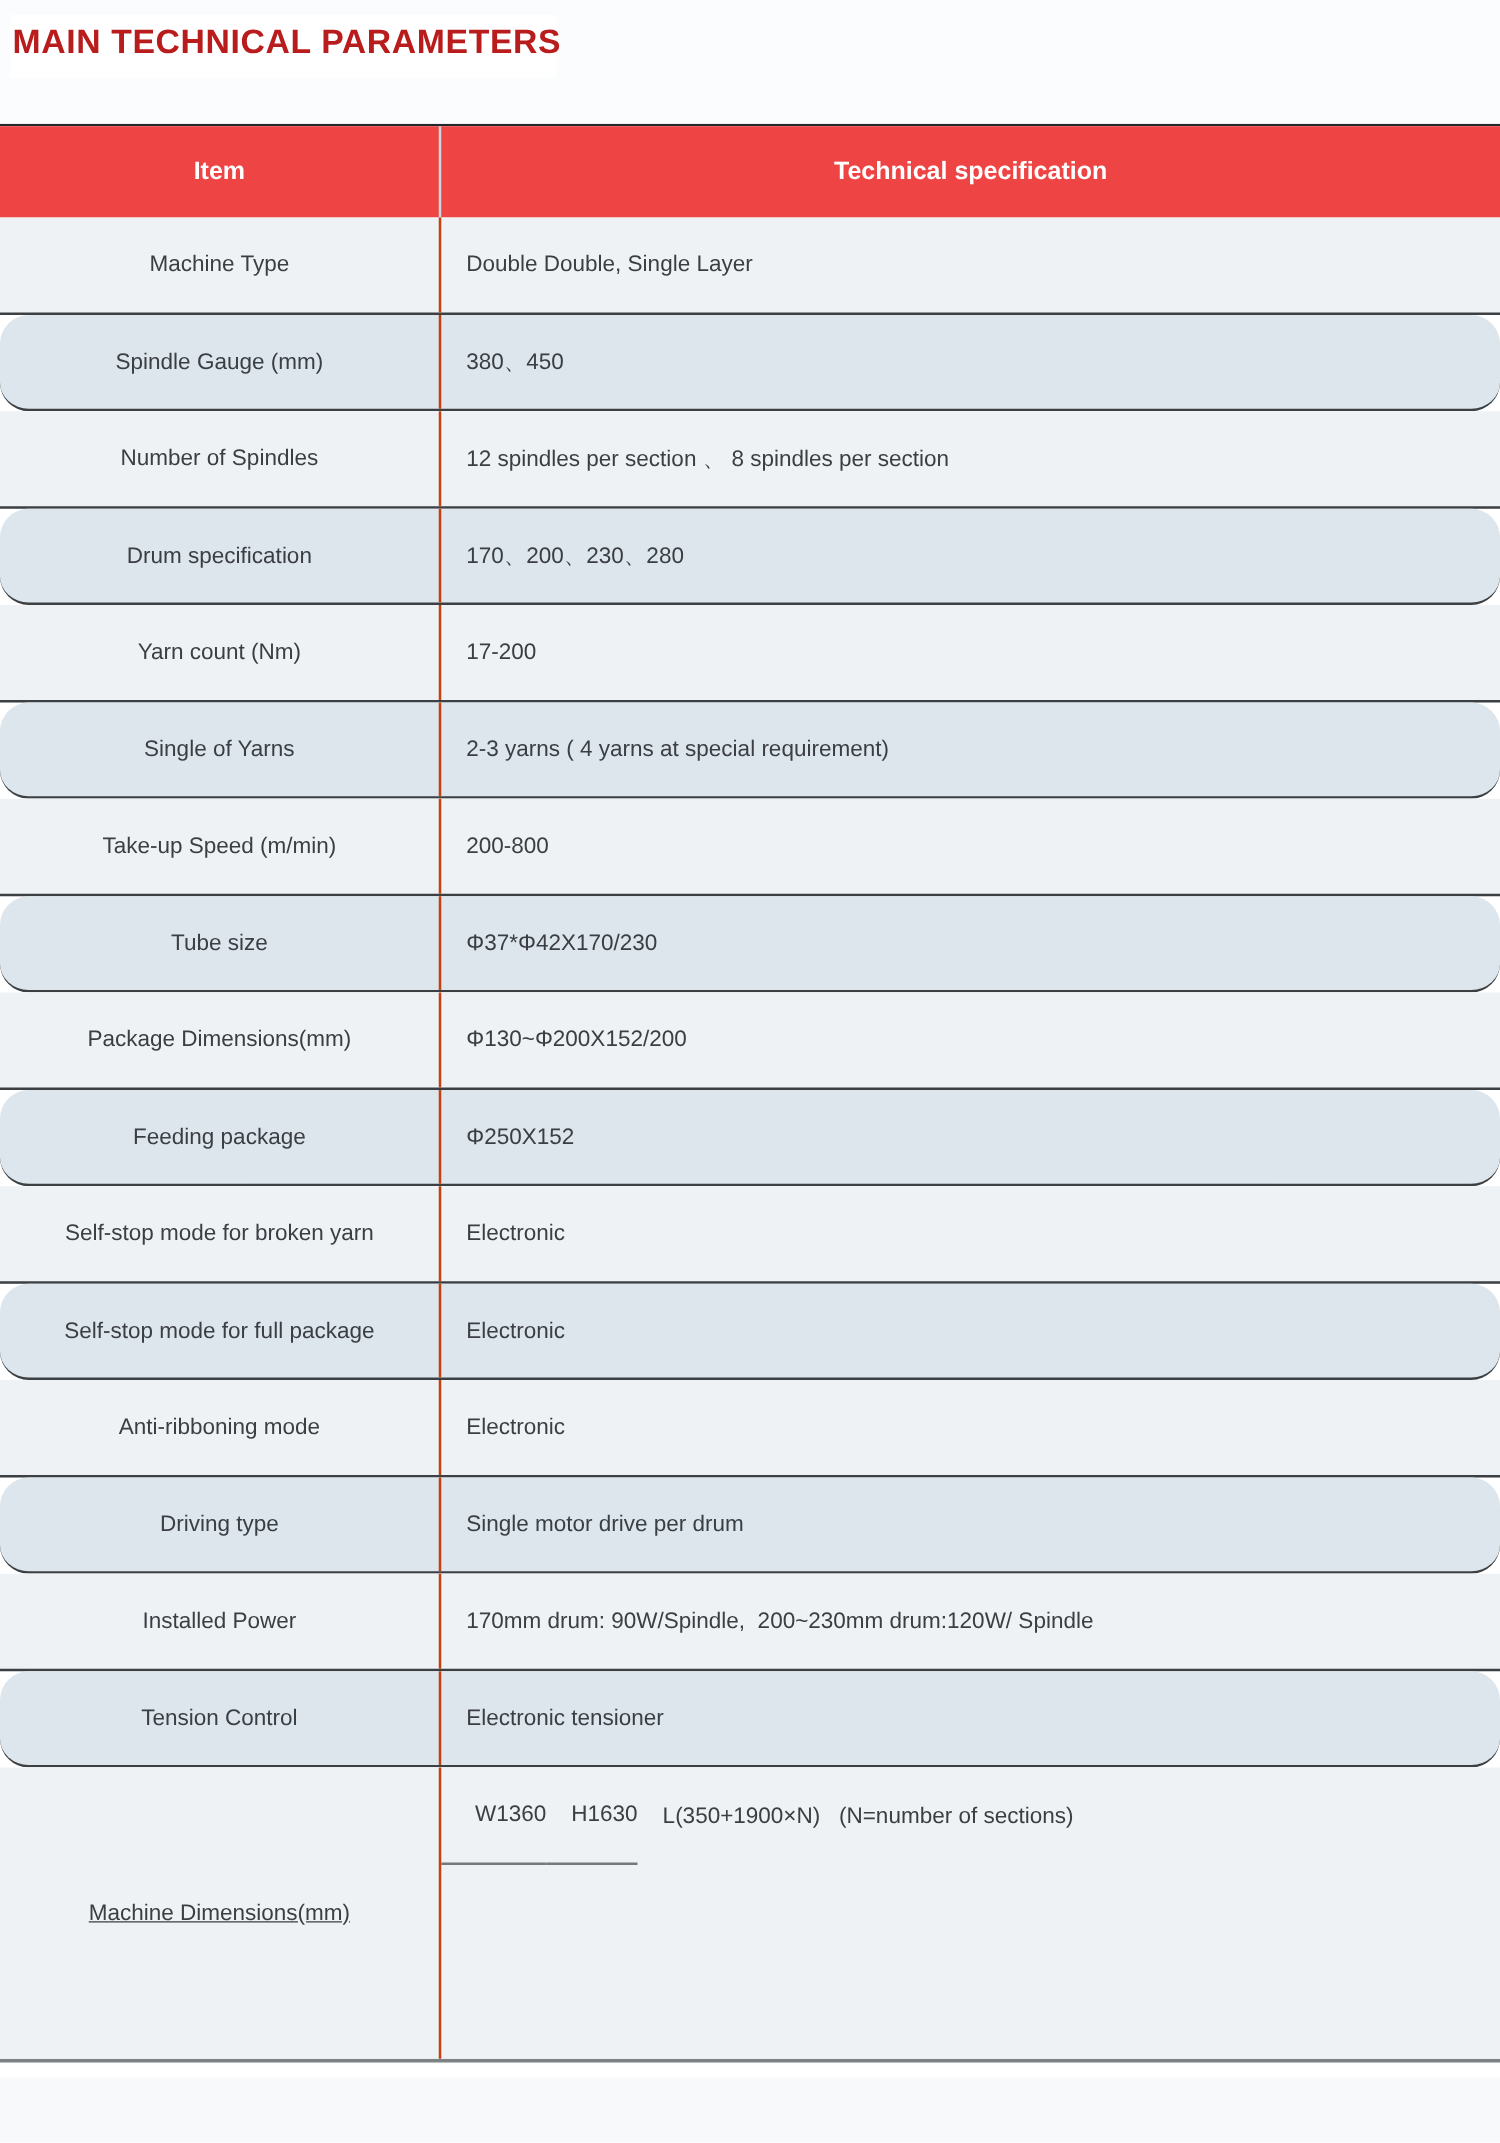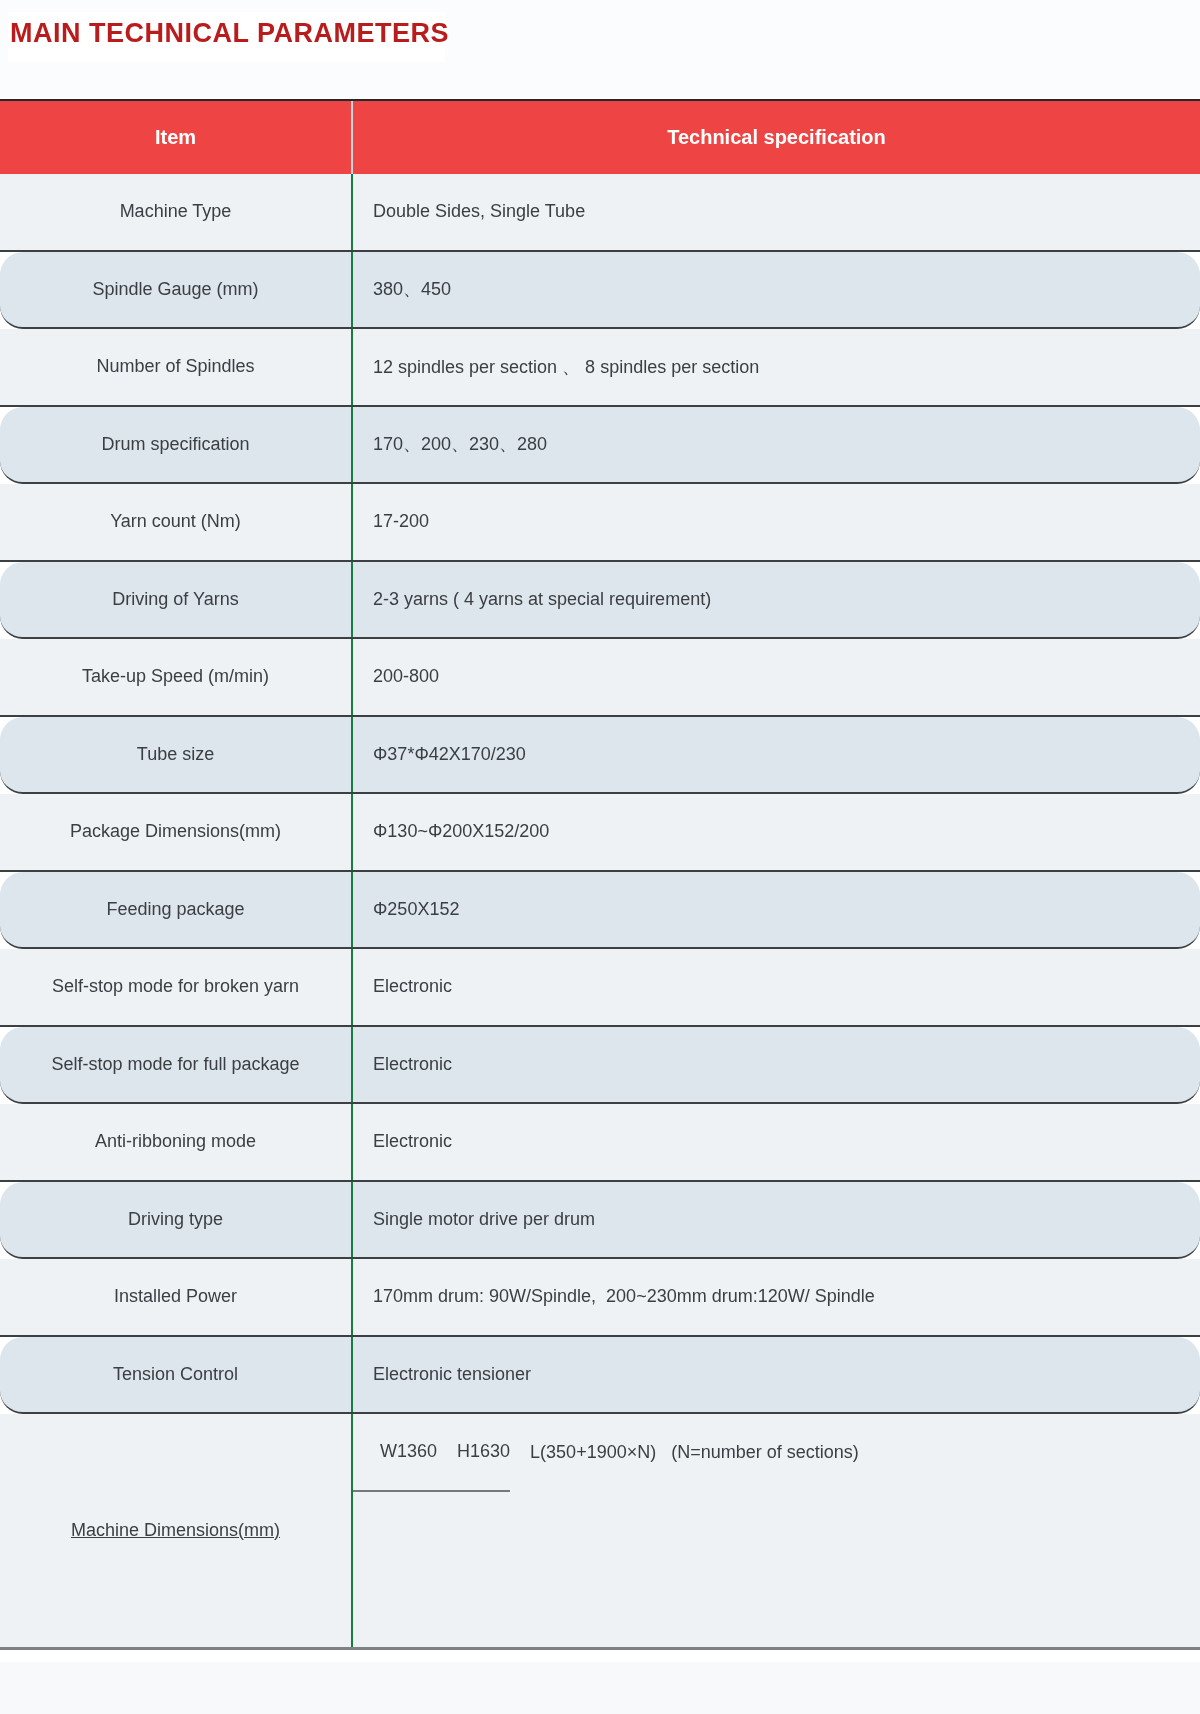--- a/index.html
+++ b/index.html
@@ -32,21 +32,21 @@
   .th.col-item { width:353px; box-sizing:border-box; border-right:2px solid #c9d6dd; }
   .th.col-spec { flex:1; }
   .row {
     display:flex; height:77.5px; box-sizing:border-box;
     border-bottom:2px solid #3c4043;
   }
   .row.light { background:#eef2f5; }
   .row.dark  { background:#dce6ec;border-radius:23px; }
   .cell-item {
     width:353px; box-sizing:border-box;
-    border-right:2px solid #15803d;
+    border-right:2px solid #c2410c;
     display:flex; align-items:center; justify-content:center;
     text-align:center;
     font-size:18px; color:#3b3e42;
     padding:0 8px;
   }
   .cell-value {
     flex:1; display:flex; align-items:center;
     padding-left:20px;
     font-size:18px; color:#3b3e42;
     white-space:pre;
@@ -78,40 +78,40 @@
 </div>
 
 <div class="spec-table">
   <div class="thead">
     <div class="th col-item">Item</div>
     <div class="th col-spec">Technical specification</div>
   </div>
 
   <div class="row light">
     <div class="cell-item">Machine Type</div>
-    <div class="cell-value">Double Sides, Single Tube</div>
+    <div class="cell-value">Double Double, Single Layer</div>
   </div>
   <div class="row dark">
     <div class="cell-item">Spindle Gauge (mm)</div>
     <div class="cell-value">380、450</div>
   </div>
   <div class="row light">
     <div class="cell-item">Number of Spindles</div>
     <div class="cell-value">12 spindles per section 、 8 spindles per section</div>
   </div>
   <div class="row dark">
     <div class="cell-item">Drum specification</div>
     <div class="cell-value">170、200、230、280</div>
   </div>
   <div class="row light">
     <div class="cell-item">Yarn count (Nm)</div>
     <div class="cell-value">17-200</div>
   </div>
   <div class="row dark">
-    <div class="cell-item">Driving of Yarns</div>
+    <div class="cell-item">Single of Yarns</div>
     <div class="cell-value">2-3 yarns ( 4 yarns at special requirement)</div>
   </div>
   <div class="row light">
     <div class="cell-item">Take-up Speed (m/min)</div>
     <div class="cell-value">200-800</div>
   </div>
   <div class="row dark">
     <div class="cell-item">Tube size</div>
     <div class="cell-value">Φ37*Φ42X170/230</div>
   </div>

